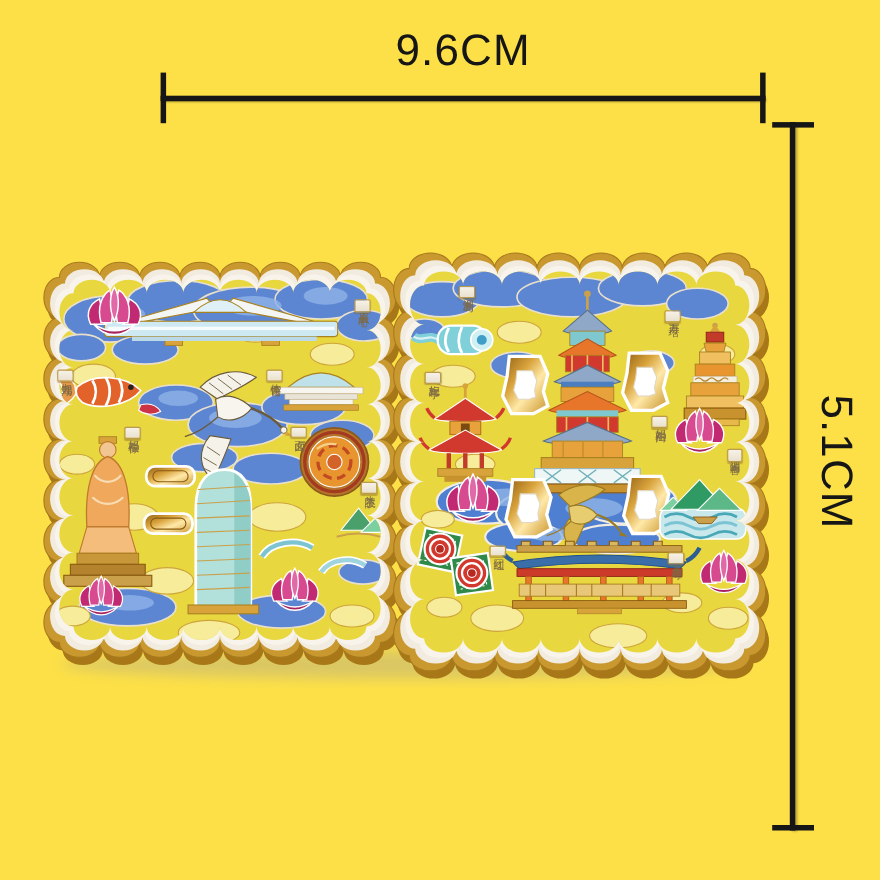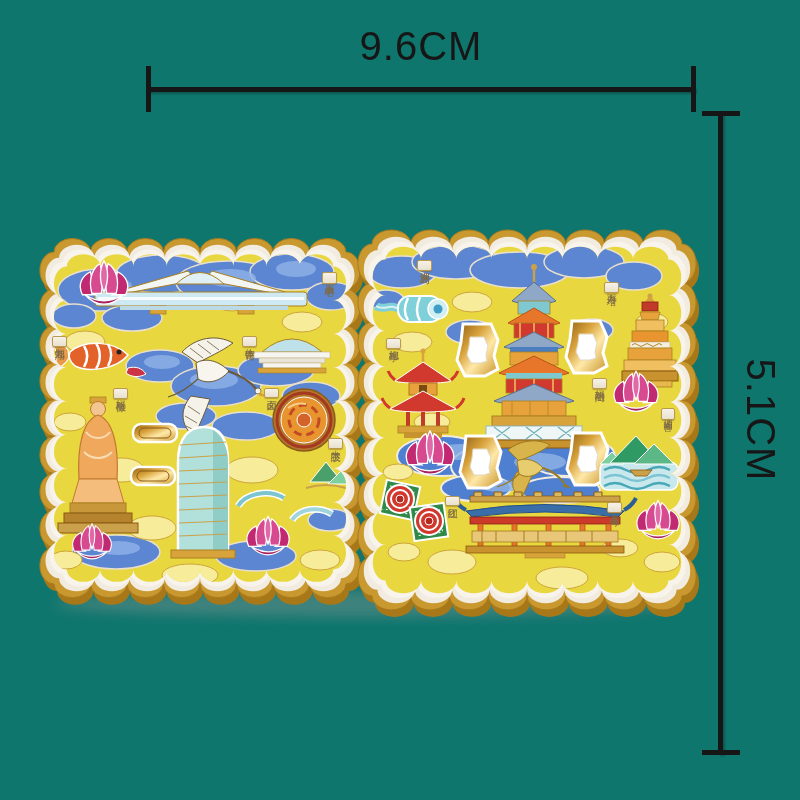--- a/index.html
+++ b/index.html
@@ -1,16 +1,16 @@
 <!DOCTYPE html>
 <html><head>
 <meta charset="utf-8">
 <style>
   html,body{margin:0;padding:0;background:#ffffff;}
-  .stage{position:relative;width:800px;height:800px;background:#0f766e;overflow:hidden;
+  .stage{position:relative;width:800px;height:800px;background:#fde047;overflow:hidden;
          font-family:"Liberation Sans",sans-serif;}
   
   .dim-label{position:absolute;color:#161616;font-size:40px;letter-spacing:1px;white-space:nowrap;}
   .dim-label-top{left:421px;top:24px;transform:translateX(-50%);}
   .dim-label-right{left:760px;top:420px;transform:translate(-50%,-50%) rotate(90deg);}
   .dim-line-h{position:absolute;left:146px;top:87px;width:550px;height:5px;background:#161616;
               box-shadow:1px 2px 2px rgba(0,0,0,.25);}
   .dim-line-h .tick{position:absolute;width:5px;height:46px;top:-21px;background:#161616;}
   .dim-line-h .tick.t-left{left:0;} .dim-line-h .tick.t-right{right:0;}
   .dim-line-v{position:absolute;left:718px;top:111px;width:5px;height:644px;background:#161616;

